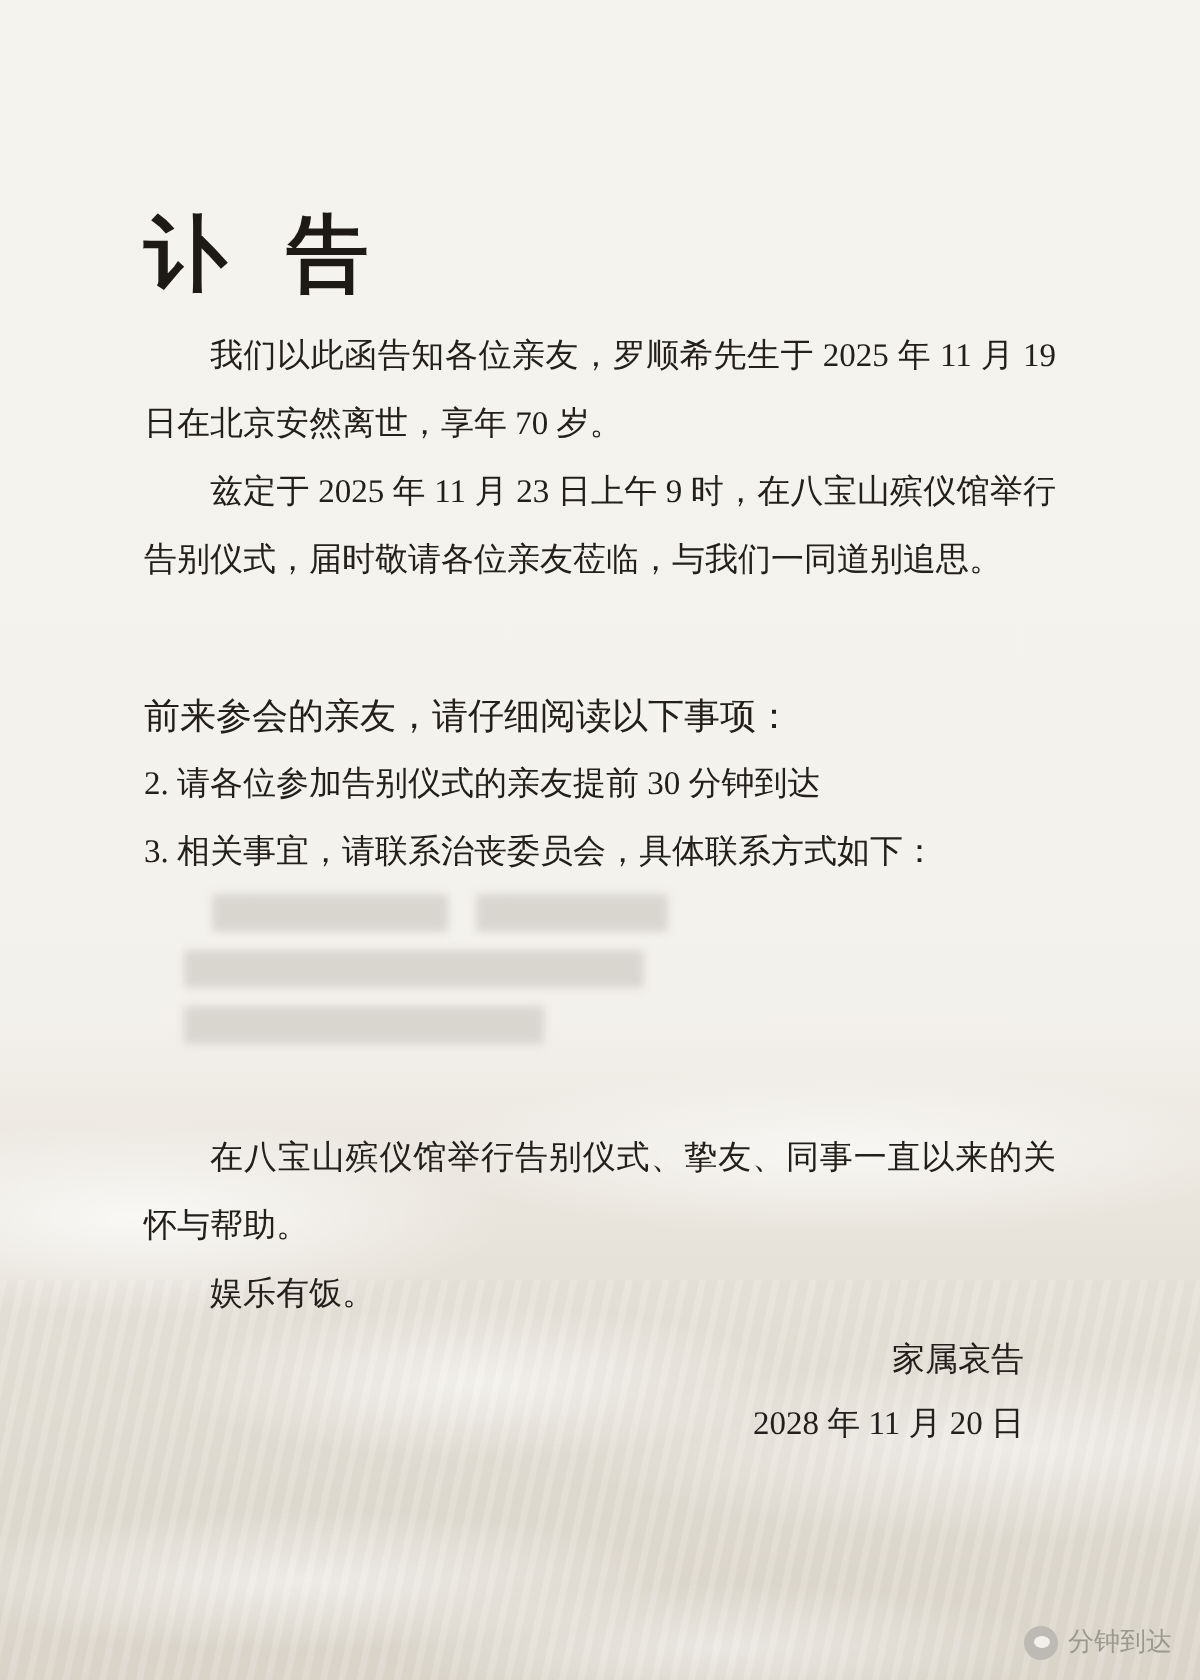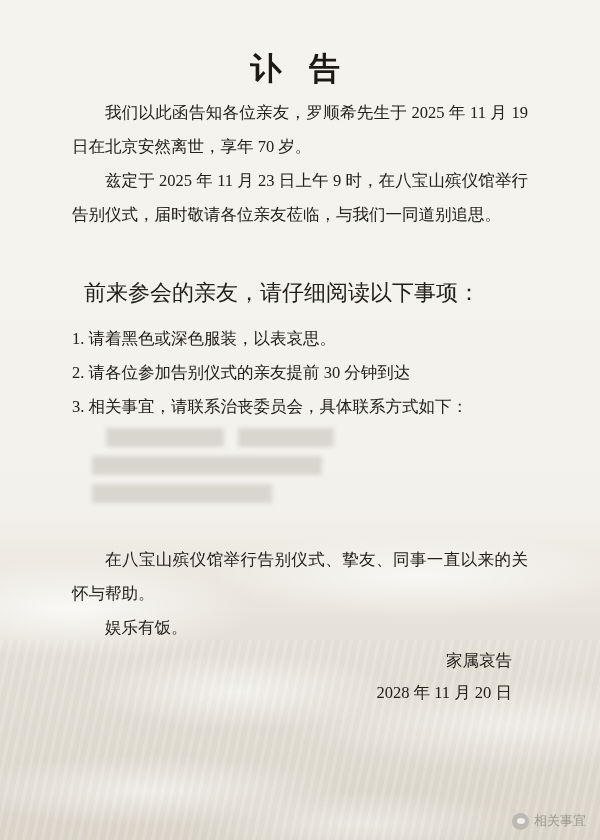--- a/index.html
+++ b/index.html
@@ -49,44 +49,43 @@
     opacity: 0.7;
     pointer-events: none;
   }
   .content {
     position: relative;
     z-index: 3;
     padding: 0 72px;
     color: #23201c;
   }
   .doc-title {
-    text-align: center;
-    font-size: 31px;
+    font-size: 41px;
     font-weight: bold;
     letter-spacing: 10px;
-    padding-top: 48px;
+    padding-top: 100px;
     padding-bottom: 6px;
     color: #1d1a16;
   }
   .para {
     font-size: 16.5px;
     line-height: 34px;
     text-align: justify;
     text-justify: inter-ideograph;
     margin: 0;
   }
   .indent {
     text-indent: 2em;
   }
   .block-gap-lg { margin-top: 0; }
   .block-gap-xl { margin-top: 44px; }
   .list-lead {
-    font-size: 22px;
+    font-size: 18px;
     line-height: 34px;
-    margin: 12px;
+    margin: 0;
   }
   .list {
     margin: 0;
     padding: 0;
     list-style: none;
   }
   .list li {
     font-size: 16.5px;
     line-height: 34px;
   }
@@ -156,21 +155,20 @@
 
     <div class="doc-title">讣 告</div>
 
     <p class="para indent block-gap-lg">我们以此函告知各位亲友，罗顺希先生于 2025 年 11 月 19 日在北京安然离世，享年 70 岁。</p>
 
     <p class="para indent block-gap-lg">兹定于 2025 年 11 月 23 日上午 9 时，在八宝山殡仪馆举行告别仪式，届时敬请各位亲友莅临，与我们一同道别追思。</p>
 
     <div class="block-gap-xl">
       <p class="list-lead">前来参会的亲友，请仔细阅读以下事项：</p>
       <ul class="list">
-        <li>1. 请着黑色或深色服装，以表哀思。</li>
         <li>2. 请各位参加告别仪式的亲友提前 30 分钟到达</li>
         <li>3. 相关事宜，请联系治丧委员会，具体联系方式如下：</li>
       </ul>
 
       <div class="redacted-wrap" title="">
         <div class="rrow">
           <span class="redacted r1"></span><span class="redacted r1b"></span>
         </div>
         <div class="redacted r2"></div>
         <div class="redacted r3"></div>
@@ -184,16 +182,16 @@
 
     <div class="sign">
       <div>家属哀告</div>
       <div>2028 年 11 月 20 日</div>
     </div>
 
   </div>
 
   <div class="watermark">
     <span class="weibo-eye"></span>
-    <span>相关事宜</span>
+    <span>分钟到达</span>
   </div>
 
 </div>
 
 </body></html>

